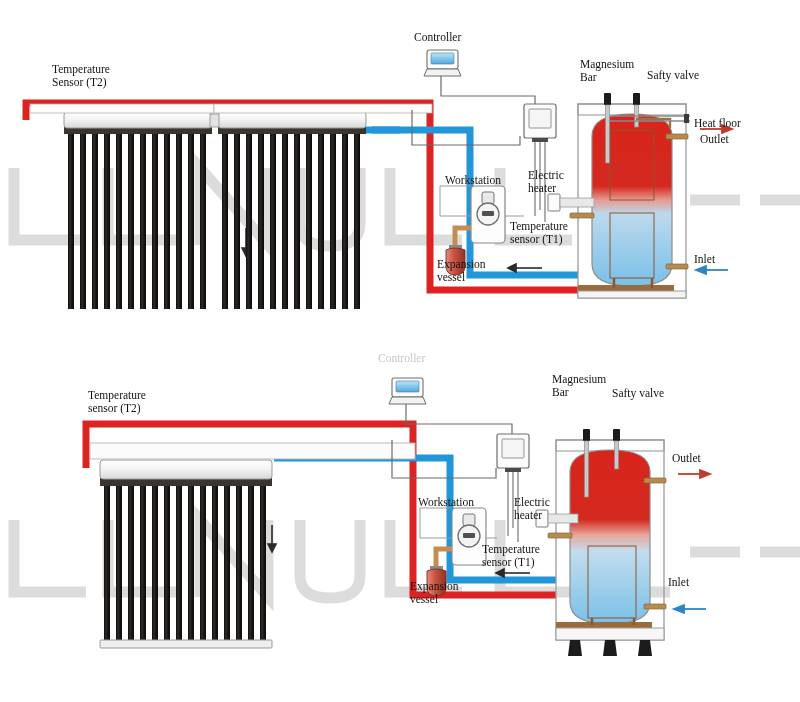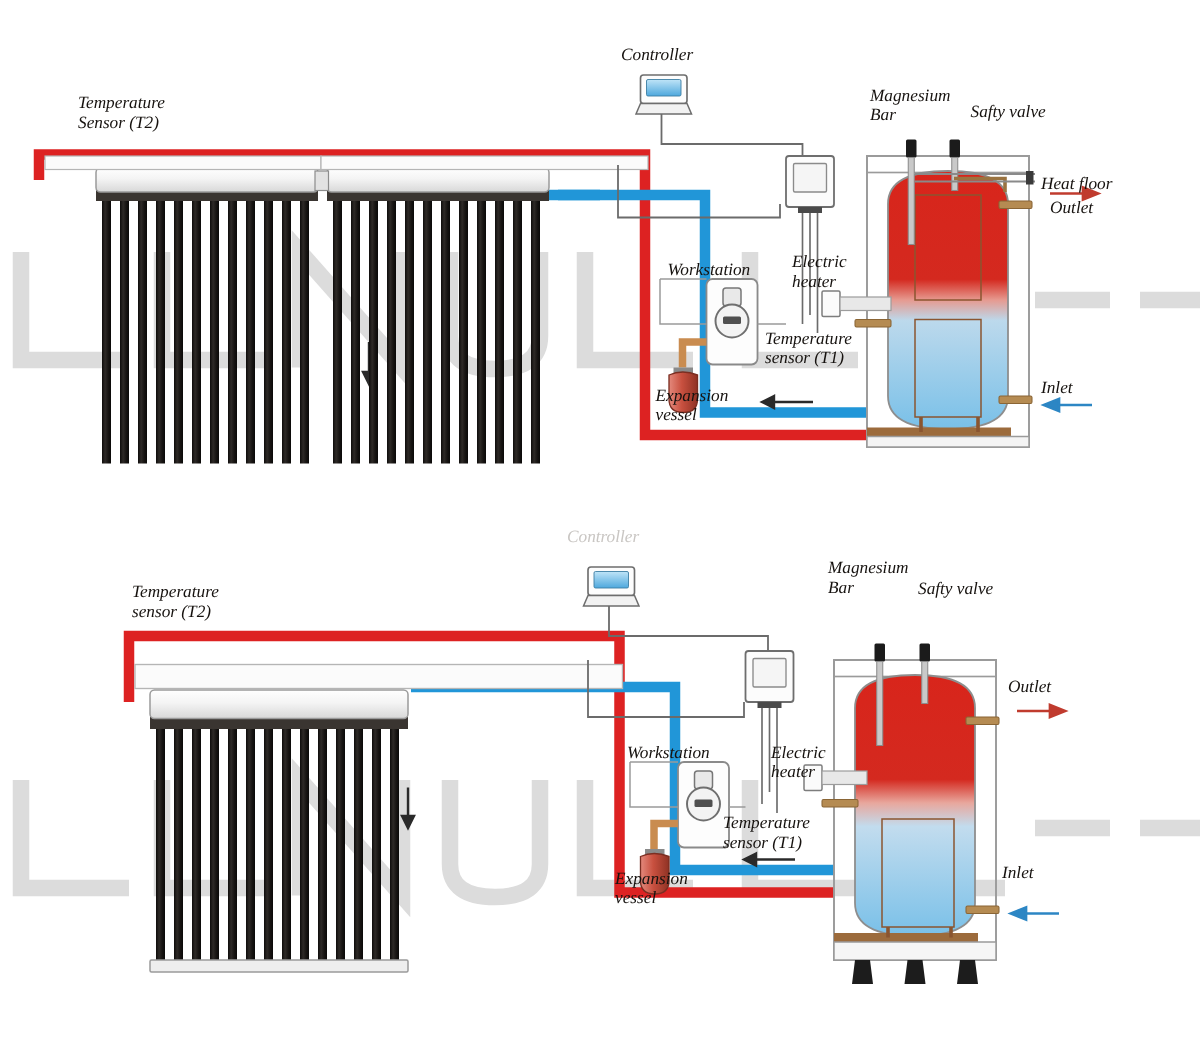--- a/index.html
+++ b/index.html
@@ -2,21 +2,21 @@
 <html><head>
 <meta charset="utf-8">
 <title>Solar Water Heating System Diagram</title>
 <style>
   html,body{margin:0;padding:0;background:#ffffff;}
   body{width:800px;height:702px;overflow:hidden;
        font-family:"Liberation Serif","DejaVu Serif",serif;color:#111;}
   #stage{position:relative;width:800px;height:702px;background:#fff;}
   svg{display:block;}
   .lbl{position:absolute;font-family:"Liberation Serif","DejaVu Serif",serif;
-       font-size:11.5px;line-height:13px;color:#16120f;white-space:pre;letter-spacing:0px;font-style:italic;}
+       font-size:11.5px;line-height:13px;color:#16120f;white-space:pre;letter-spacing:0px;}
   .wm{position:absolute;pointer-events:none;}
   .wmtext{font-family:"Liberation Sans","DejaVu Sans",sans-serif;
           font-size:44px;color:#b9b9b9;opacity:.72;letter-spacing:0px;white-space:pre;}
   .faint{color:#c9c6c3;}
 </style>
 </head>
 <body>
 
 <div id="stage">
 

